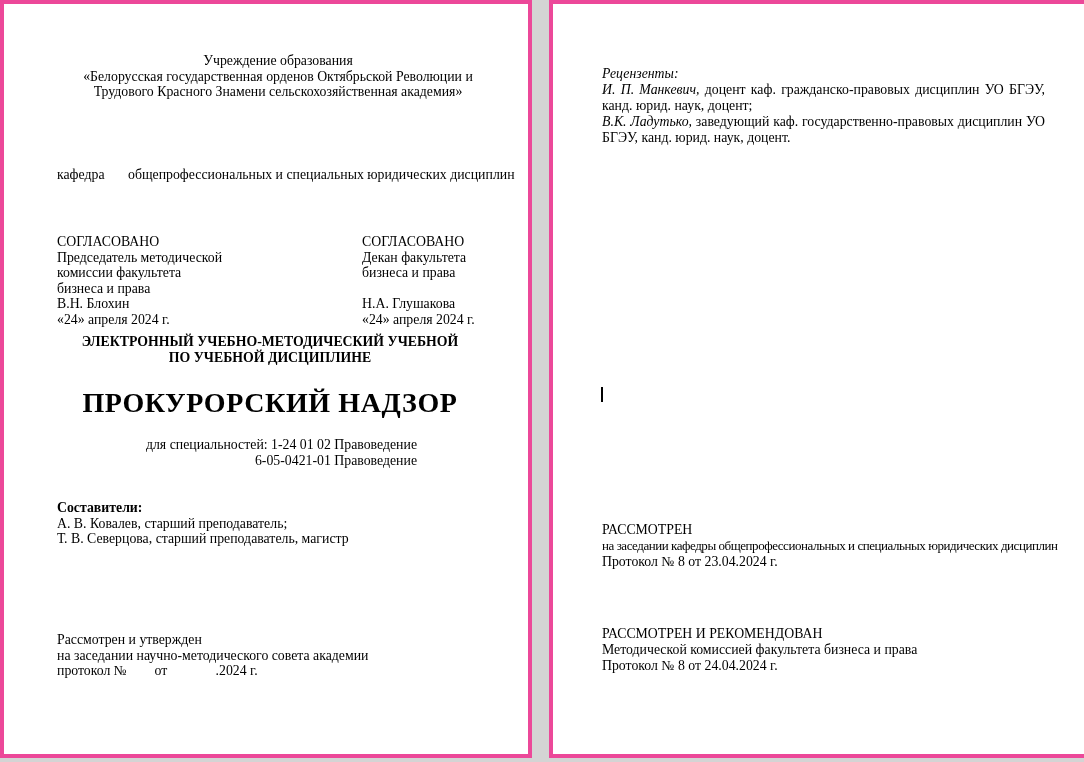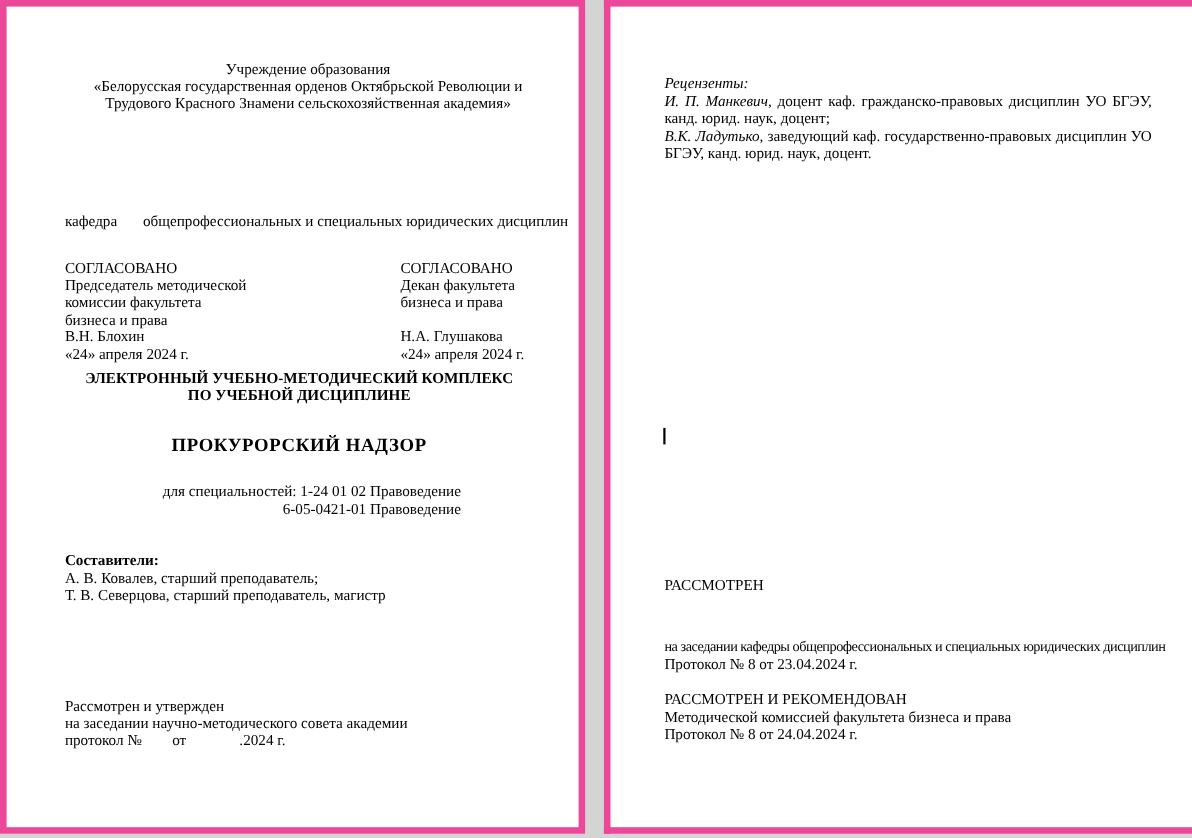--- a/index.html
+++ b/index.html
@@ -8,51 +8,51 @@
     background: #d4d4d4;
     font-family: "Liberation Serif", "DejaVu Serif", serif;
     color: #000;
     overflow: hidden;
   }
   .workspace { position: relative; width: 1084px; height: 762px; }
   .page {
     position: absolute; top: 0;
     height: 758px;
     background: #ffffff;
-    border: 6px solid #ec4899;
+    border: 4px solid #ec4899;
     box-sizing: border-box;
     font-size: 13.8px;
     line-height: 15.7px;
   }
   .page-left  { left: 0;   width: 532px; }
   .page-right { left: 549px; width: 535px; border-right: none; }
 
   .abs { position: absolute; }
 
   
   .inst-header { top: 49px; left: 53px; width: 442px; text-align: center; }
 
   .label-row { left: 53px; width: 442px; white-space: nowrap; }
   .row-faculty { top: 131px; }
-  .row-dept    { top: 163px; margin-top: 24px; }
+  .row-dept    { top: 163px; }
   .label-col { display: inline-block; width: 71px; }
 
   .appr-col { top: 194px; margin-top: 36px; }
   .appr-col .ln { line-height: 15.6px; min-height: 15.6px; }
   .appr-left  { left: 53px;  width: 260px; }
   .appr-right { left: 358px; width: 160px; }
 
   .emc-title {
     top: 330px; left: 40px; width: 452px;
     text-align: center; font-weight: bold;
   }
   .disc-title {
     top: 386px; left: 40px; width: 452px;
     text-align: center; font-weight: bold;
-    font-size: 17px; line-height: 26px; letter-spacing: 0.6px;
+    font-size: 28px; line-height: 26px; letter-spacing: 0.6px;
   }
   .specs { top: 433px; left: 53px; width: 442px; text-align: center; }
   .specs-inner { display: inline-block; text-align: right; }
   .spec-line2 { padding-left: 116px; }
 
   .compilers { top: 496px; left: 53px; width: 442px; }
   .compilers .hd { font-weight: bold; }
 
   .approved { top: 628px; left: 53px; width: 442px; }
   .pre { white-space: pre-wrap; }
@@ -67,21 +67,21 @@
   .rev-name { font-style: italic; }
 
   .text-caret {
     position: absolute; left: 48px; top: 383px;
     width: 2px; height: 15px; background: #000;
   }
 
   .considered { left: 49px; width: 470px; line-height: 16px; }
   .considered-1 { top: 518px; }
   .considered-2 { top: 622px; }
-  .fit-line { font-size: 13px; letter-spacing: -0.45px; white-space: nowrap; margin-top: 40px; }
+  .fit-line { font-size: 13px; letter-spacing: -0.45px; white-space: nowrap; }
 </style>
 </head>
 <body>
 
 <div class="workspace">
 
   <div class="page page-left">
 
     <div class="abs inst-header">
       <div>Учреждение образования</div>
@@ -106,21 +106,21 @@
     <div class="abs appr-col appr-right">
       <div class="ln">СОГЛАСОВАНО</div>
       <div class="ln">Декан факультета</div>
       <div class="ln">бизнеса и права</div>
       <div class="ln"></div>
       <div class="ln">Н.А. Глушакова</div>
       <div class="ln">«24» апреля 2024 г.</div>
     </div>
 
     <div class="abs emc-title">
-      <div>ЭЛЕКТРОННЫЙ УЧЕБНО-МЕТОДИЧЕСКИЙ КОМПЛЕКС</div>
+      <div>ЭЛЕКТРОННЫЙ УЧЕБНО-МЕТОДИЧЕСКИЙ УЧЕБНОЙ</div>
       <div>ПО УЧЕБНОЙ ДИСЦИПЛИНЕ</div>
     </div>
 
     <div class="abs disc-title">ПРОКУРОРСКИЙ НАДЗОР</div>
 
     <div class="abs specs">
       <div class="specs-inner">
         <div><span>для специальностей: </span><span>1-24 01 02 Правоведение</span></div>
         <div class="spec-line2">6-05-0421-01 Правоведение</div>
       </div>

